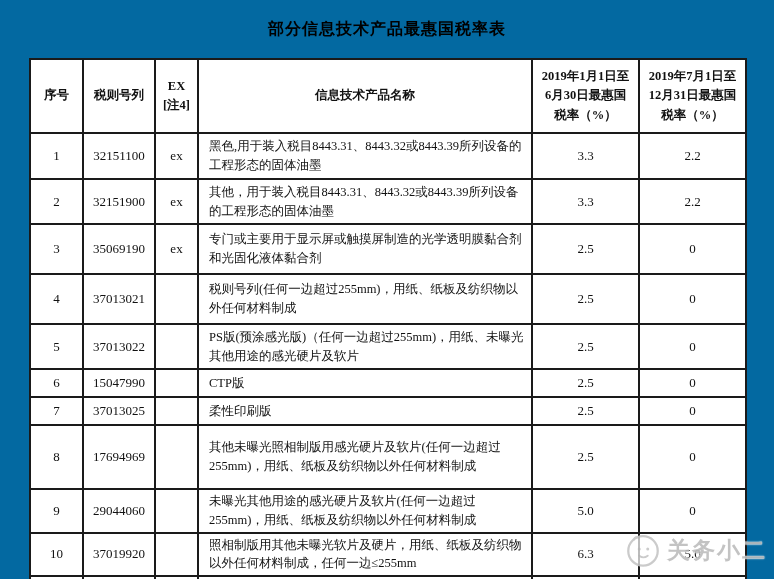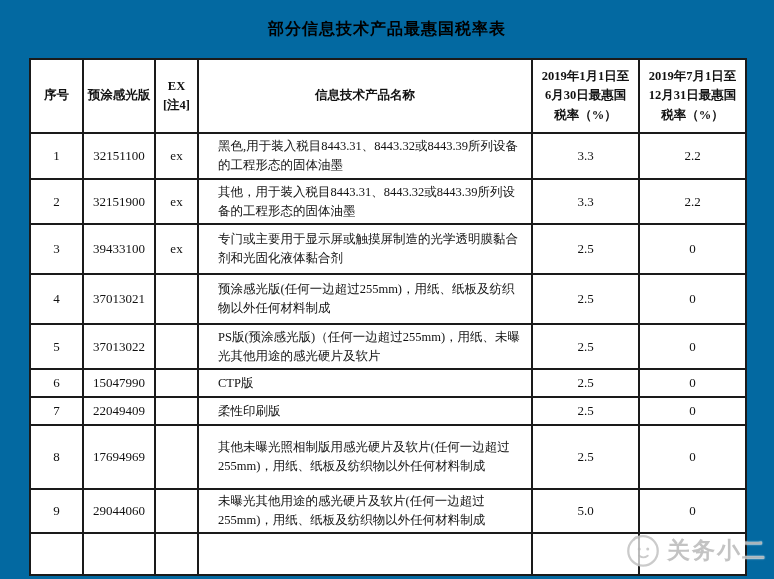--- a/index.html
+++ b/index.html
@@ -58,21 +58,21 @@
   table.tariff th {
     font-weight: bold;
     font-size: 12.5px;
     line-height: 1.55;
     padding: 2px 3px;
   }
   table.tariff td.name {
     text-align: left;
     font-size: 12.5px;
     line-height: 1.5;
-    padding: 2px 7px 2px 19px;
+    padding: 2px 7px 2px 10px;
   }
   .hdr-line { display: block; }
   .watermark {
     position: absolute;
     left: 624px;
     top: 531px;
     display: flex;
     align-items: center;
     gap: 5px;
     pointer-events: none;
@@ -99,21 +99,21 @@
       <col class="c-no">
         <col class="c-code">
         <col class="c-ex">
         <col class="c-name">
         <col class="c-r1">
         <col class="c-r2">
     </colgroup>
     <tbody>
       <tr style="height:74px;">
         <th>序号</th>
-        <th>预涂感光版</th>
+        <th>税则号列</th>
         <th>
           <span class="hdr-line">EX</span>
           <span class="hdr-line">[注4]</span>
         </th>
         <th>信息技术产品名称</th>
         <th>
           <span class="hdr-line">2019年1月1日至</span>
           <span class="hdr-line">6月30日最惠国</span>
           <span class="hdr-line">税率（%）</span>
         </th>
@@ -135,31 +135,31 @@
       <tr style="height:45px;">
         <td>2</td>
         <td>32151900</td>
         <td>ex</td>
         <td class="name">其他，用于装入税目8443.31、8443.32或8443.39所列设备的工程形态的固体油墨</td>
         <td>3.3</td>
         <td>2.2</td>
       </tr>
       <tr style="height:50px;">
         <td>3</td>
-        <td>39433100</td>
+        <td>35069190</td>
         <td>ex</td>
         <td class="name">专门或主要用于显示屏或触摸屏制造的光学透明膜黏合剂和光固化液体黏合剂</td>
         <td>2.5</td>
         <td>0</td>
       </tr>
       <tr style="height:50px;">
         <td>4</td>
         <td>37013021</td>
         <td></td>
-        <td class="name">预涂感光版(任何一边超过255mm)，用纸、纸板及纺织物以外任何材料制成</td>
+        <td class="name">税则号列(任何一边超过255mm)，用纸、纸板及纺织物以外任何材料制成</td>
         <td>2.5</td>
         <td>0</td>
       </tr>
       <tr style="height:45px;">
         <td>5</td>
         <td>37013022</td>
         <td></td>
         <td class="name">PS版(预涂感光版)（任何一边超过255mm)，用纸、未曝光其他用途的感光硬片及软片</td>
         <td>2.5</td>
         <td>0</td>
@@ -167,41 +167,49 @@
       <tr style="height:28px;">
         <td>6</td>
         <td>15047990</td>
         <td></td>
         <td class="name">CTP版</td>
         <td>2.5</td>
         <td>0</td>
       </tr>
       <tr style="height:28px;">
         <td>7</td>
-        <td>22049409</td>
+        <td>37013025</td>
         <td></td>
         <td class="name">柔性印刷版</td>
         <td>2.5</td>
         <td>0</td>
       </tr>
       <tr style="height:64px;">
         <td>8</td>
         <td>17694969</td>
         <td></td>
         <td class="name">其他未曝光照相制版用感光硬片及软片(任何一边超过255mm)，用纸、纸板及纺织物以外任何材料制成</td>
         <td>2.5</td>
         <td>0</td>
       </tr>
       <tr style="height:43px;">
         <td>9</td>
         <td>29044060</td>
         <td></td>
         <td class="name">未曝光其他用途的感光硬片及软片(任何一边超过255mm)，用纸、纸板及纺织物以外任何材料制成</td>
         <td>5.0</td>
         <td>0</td>
+      </tr>
+      <tr style="height:37px;">
+        <td>10</td>
+        <td>37019920</td>
+        <td></td>
+        <td class="name">照相制版用其他未曝光软片及硬片，用纸、纸板及纺织物以外任何材料制成，任何一边≤255mm</td>
+        <td>6.3</td>
+        <td>5.0</td>
       </tr>
       <tr style="height:42px;">
         <td></td>
         <td></td>
         <td></td>
         <td class="name"></td>
         <td></td>
         <td></td>
       </tr>
     </tbody>

